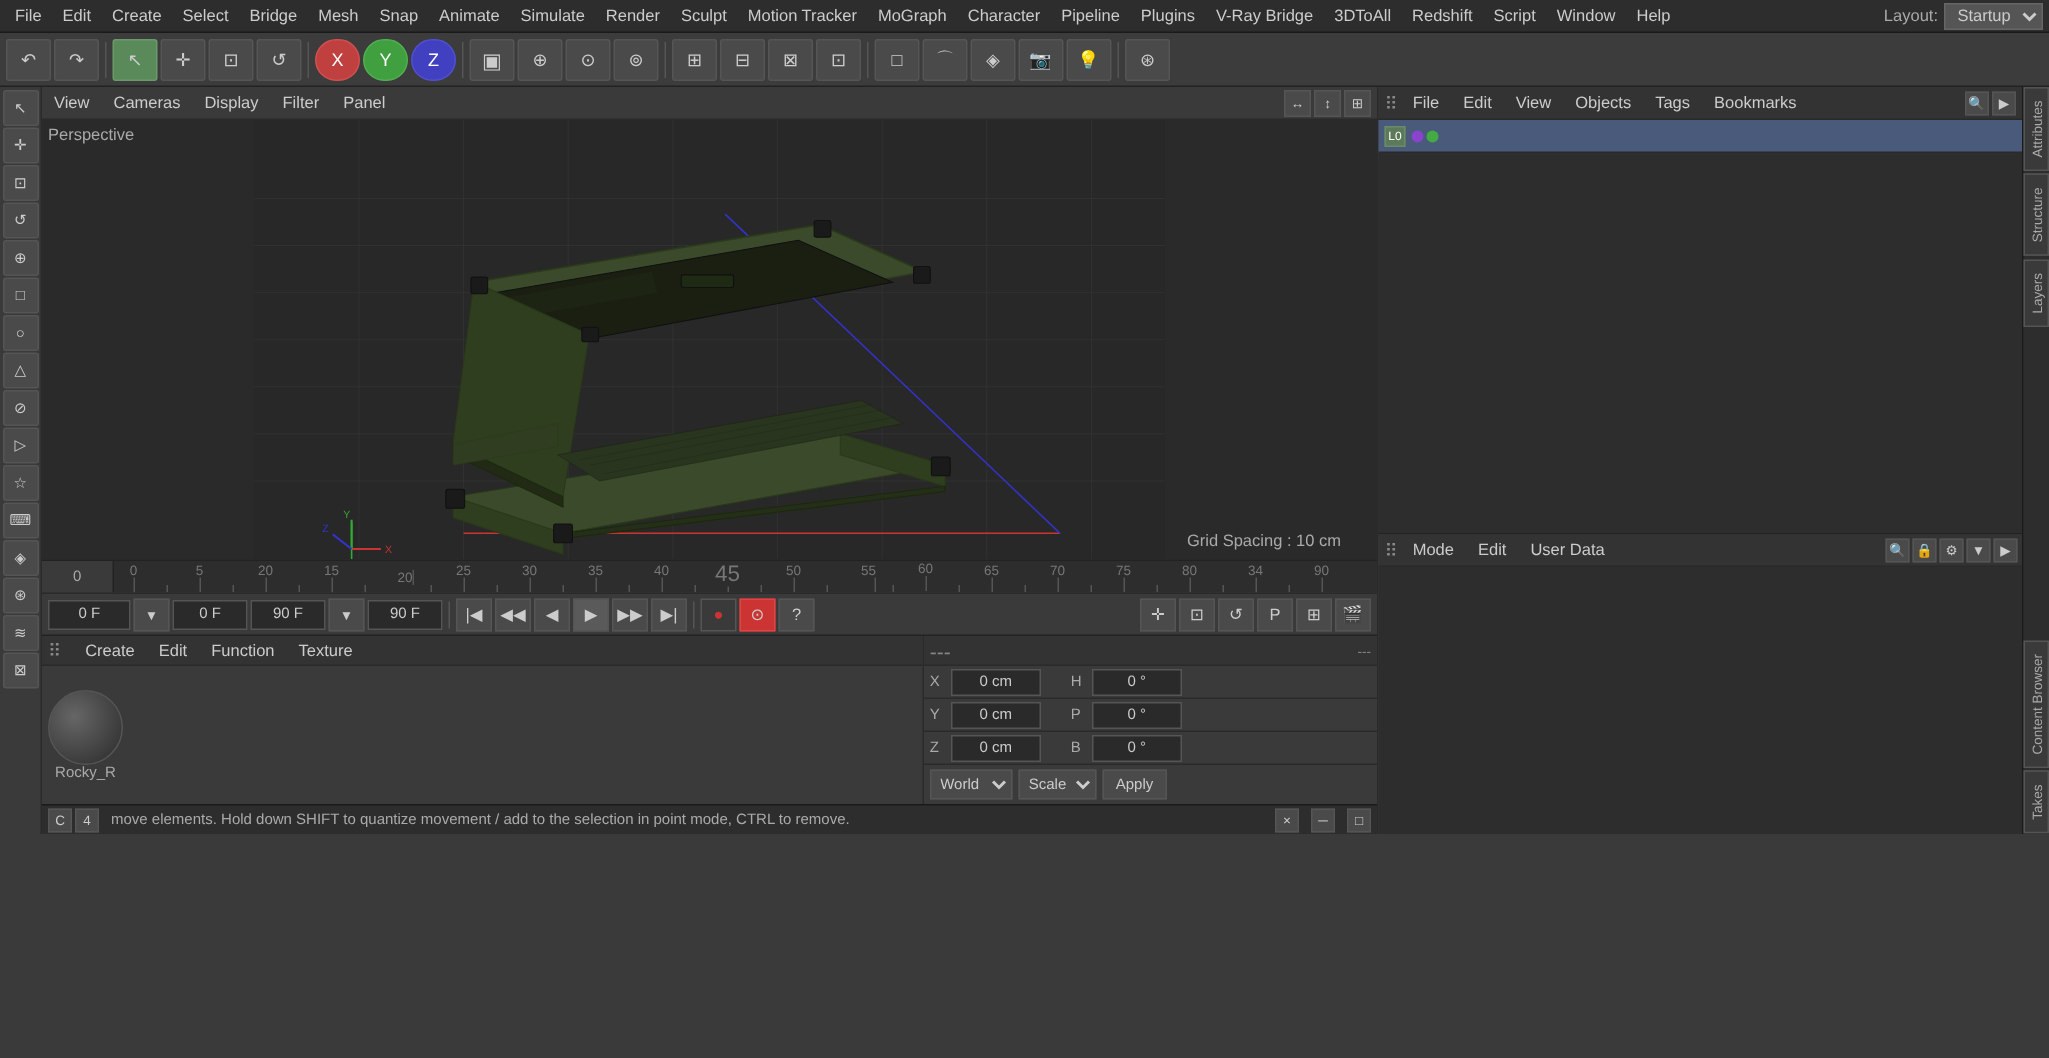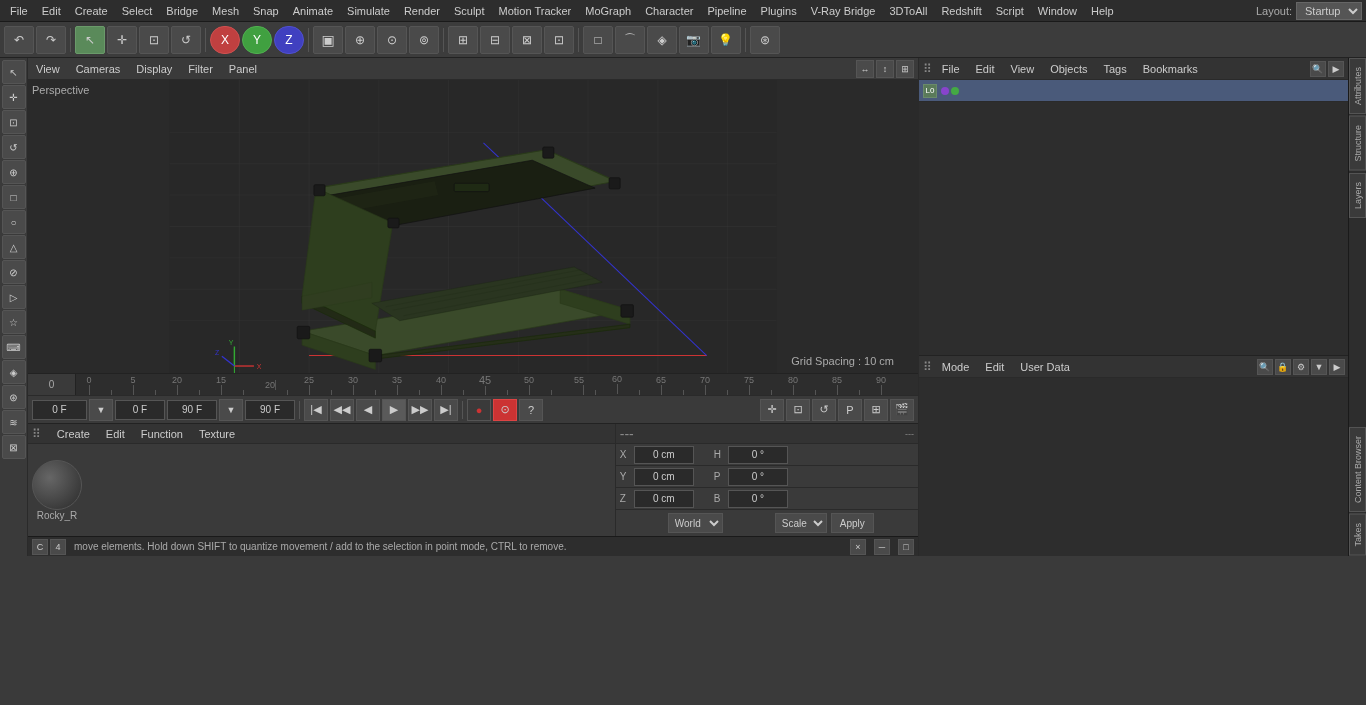--- a/index.html
+++ b/index.html
@@ -55,21 +55,21 @@
     
     #coord-panel { display: flex; flex-direction: column; background: #3a3a3a; border-left: 1px solid #2a2a2a; width: 310px; }
     .coord-header { display: flex; align-items: center; height: 20px; background: #333; padding: 0 4px; gap: 8px; border-bottom: 1px solid #2a2a2a; }
     .coord-dots { color: #888; font-size: 14px; }
     .coord-row { display: flex; align-items: center; height: 22px; padding: 0 4px; gap: 2px; border-bottom: 1px solid #2a2a2a; }
     .coord-label { color: #aaa; font-size: 10px; width: 12px; }
     .coord-input { width: 60px; height: 18px; background: #2a2a2a; border: 1px solid #555; color: #ccc; font-size: 10px; text-align: center; }
     .coord-unit { color: #888; font-size: 9px; width: 12px; }
     .coord-label2 { color: #aaa; font-size: 10px; width: 12px; margin-left: 4px; }
     .coord-footer { display: flex; align-items: center; height: 26px; padding: 0 4px; gap: 4px; }
-    .coord-dropdown { height: 20px; background: #4a4a4a; border: 1px solid #555; color: #ccc; font-size: 10px; padding: 0 2px; margin-left: 48px; }
+    .coord-dropdown { height: 20px; background: #4a4a4a; border: 1px solid #555; color: #ccc; font-size: 10px; padding: 0 2px; }
     .coord-apply { height: 20px; background: #4a4a4a; border: 1px solid #555; color: #ccc; font-size: 10px; padding: 0 8px; cursor: pointer; }
 
     
     #right-panel { width: 430px; background: #3a3a3a; border-left: 1px solid #2a2a2a; display: flex; flex-direction: column; }
     #right-top { flex: 1; display: flex; flex-direction: column; }
     .right-top-header { display: flex; align-items: center; background: #333; height: 22px; padding: 0 4px; gap: 4px; border-bottom: 1px solid #2a2a2a; }
     .right-header-icon { width: 16px; height: 16px; background: #4a4a4a; border: 1px solid #555; display: flex; align-items: center; justify-content: center; font-size: 9px; cursor: pointer; }
     .right-menu-item { padding: 2px 6px; color: #ccc; cursor: pointer; font-size: 11px; }
     .right-top-icons { margin-left: auto; display: flex; gap: 2px; }
     .object-row { display: flex; align-items: center; height: 22px; padding: 0 4px; gap: 4px; background: #3d3d3d; border-bottom: 1px solid #2a2a2a; cursor: pointer; }
@@ -370,21 +370,21 @@
                 </div>
                 <div style="display: flex; flex-direction: column; align-items: center; min-width: 22px; height: 100%; justify-content: flex-end;">
                   <span style="font-size: 9px; color: rgb(119, 119, 119);">40</span>
                   <div style="width: 1px; height: 10px; background: rgb(85, 85, 85);"></div>
                 </div>
                 <div style="display: flex; flex-direction: column; align-items: center; min-width: 22px; height: 100%; justify-content: flex-end;">
                   <span style="font-size: 9px; color: rgb(119, 119, 119);"></span>
                   <div style="width: 1px; height: 5px; background: rgb(85, 85, 85);"></div>
                 </div>
                 <div style="display: flex; flex-direction: column; align-items: center; min-width: 22px; height: 100%; justify-content: flex-end;">
-                  <span style="font-size: 11px; color: rgb(119, 119, 119);">45</span>
+                  <span style="font-size: 15px; color: rgb(119, 119, 119);">45</span>
                   <div style="width: 1px; height: 10px; background: rgb(85, 85, 85);"></div>
                 </div>
                 <div style="display: flex; flex-direction: column; align-items: center; min-width: 22px; height: 100%; justify-content: flex-end;">
                   <span style="font-size: 9px; color: rgb(119, 119, 119);"></span>
                   <div style="width: 1px; height: 5px; background: rgb(85, 85, 85);"></div>
                 </div>
                 <div style="display: flex; flex-direction: column; align-items: center; min-width: 22px; height: 100%; justify-content: flex-end;">
                   <span style="font-size: 9px; color: rgb(119, 119, 119);">50</span>
                   <div style="width: 1px; height: 10px; background: rgb(85, 85, 85);"></div>
                 </div>
@@ -434,21 +434,21 @@
                 </div>
                 <div style="display: flex; flex-direction: column; align-items: center; min-width: 22px; height: 100%; justify-content: flex-end;">
                   <span style="font-size: 9px; color: rgb(119, 119, 119);">80</span>
                   <div style="width: 1px; height: 10px; background: rgb(85, 85, 85);"></div>
                 </div>
                 <div style="display: flex; flex-direction: column; align-items: center; min-width: 22px; height: 100%; justify-content: flex-end;">
                   <span style="font-size: 9px; color: rgb(119, 119, 119);"></span>
                   <div style="width: 1px; height: 5px; background: rgb(85, 85, 85);"></div>
                 </div>
                 <div style="display: flex; flex-direction: column; align-items: center; min-width: 22px; height: 100%; justify-content: flex-end;">
-                  <span style="font-size: 9px; color: rgb(119, 119, 119);">85</span>
+                  <span style="font-size: 9px; color: rgb(119, 119, 119);">34</span>
                   <div style="width: 1px; height: 10px; background: rgb(85, 85, 85);"></div>
                 </div>
                 <div style="display: flex; flex-direction: column; align-items: center; min-width: 22px; height: 100%; justify-content: flex-end;">
                   <span style="font-size: 9px; color: rgb(119, 119, 119);"></span>
                   <div style="width: 1px; height: 5px; background: rgb(85, 85, 85);"></div>
                 </div>
                 <div style="display: flex; flex-direction: column; align-items: center; min-width: 22px; height: 100%; justify-content: flex-end;">
                   <span style="font-size: 9px; color: rgb(119, 119, 119);">90</span>
                   <div style="width: 1px; height: 10px; background: rgb(85, 85, 85);"></div>
                 </div>

